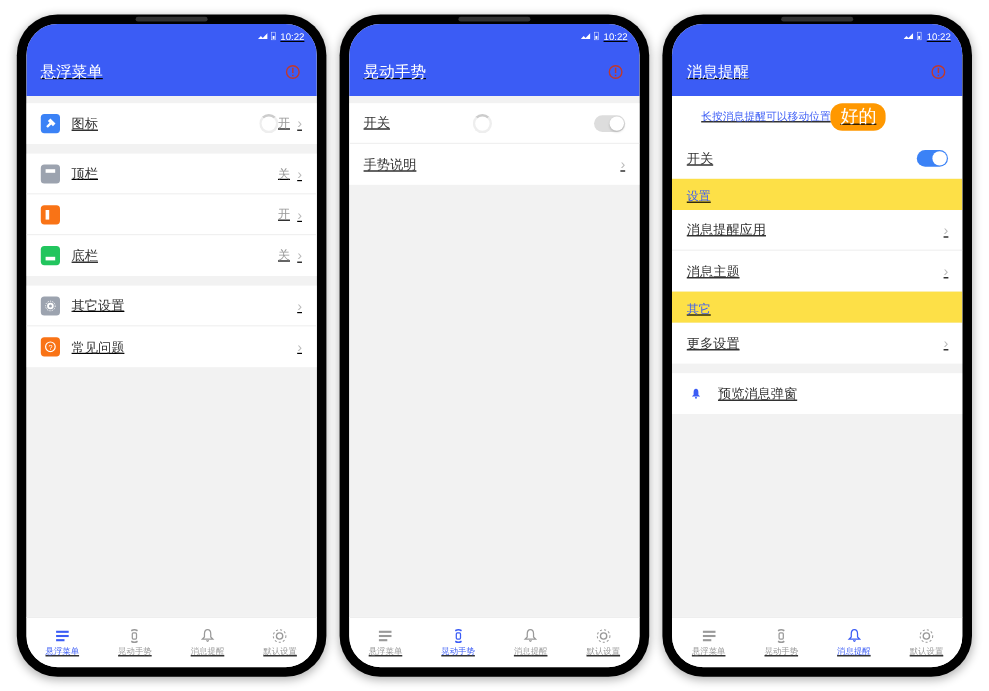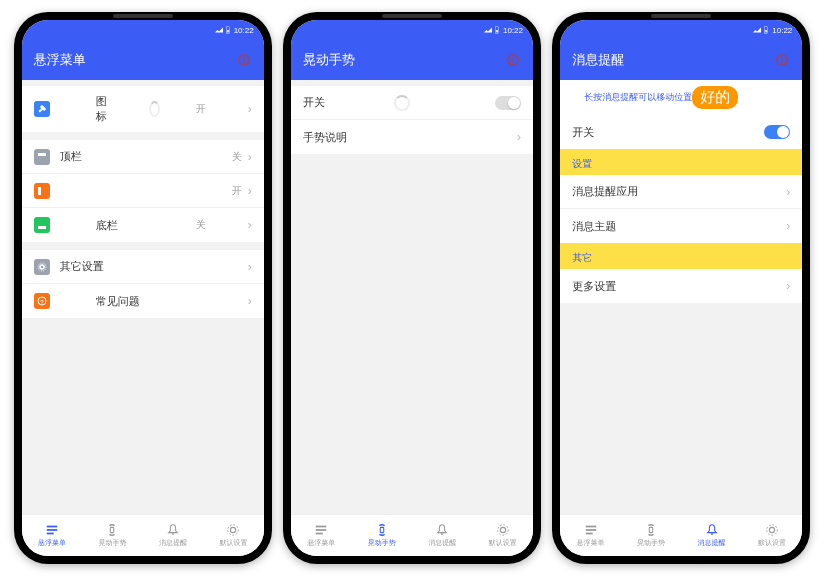--- a/index.html
+++ b/index.html
@@ -21,21 +21,21 @@
   .phone::before {
     content: "";
     position: absolute; top: 2px; left: 50%; transform: translateX(-50%);
     width: 60px; height: 4px; background: #333; border-radius: 2px;
   }
   .screen {
     width: 100%; height: 100%;
     background: #f5f5f5;
     border-radius: 26px;
     overflow: hidden;
-    display: flex; flex-direction: column;
+    display: flex; flex-direction: column; text-decoration: underline;
   }
   .status-bar {
     height: 20px; background: #3b5cf5;
     display: flex; justify-content: flex-end; align-items: center;
     padding: 0 10px; gap: 3px;
     color: #fff; font-size: 8px;
   }
   .status-icons { display: flex; align-items: center; gap: 2px; }
   .app-bar {
     height: 40px; background: #3b5cf5;
@@ -45,21 +45,21 @@
   .app-bar-right { width: 16px; height: 16px; display:flex; align-items:center; justify-content:center; }
   .content { flex: 1; overflow-y: auto; background: #f2f2f2; }
   .section { background: #fff; margin-top: 8px; }
   .section:first-child { margin-top: 6px; }
   .row {
     display: flex; align-items: center; padding: 8px 12px;
     font-size: 11px; color: #333;
     border-bottom: 1px solid #f0f0f0;
     min-height: 34px;
   }
-  .row:last-child { border-bottom: none; gap: 36px; }
+  .row:last-child { border-bottom: none; }
   .row-icon {
     width: 16px; height: 16px; border-radius: 3px;
     margin-right: 10px; display: flex; align-items: center; justify-content: center;
     flex-shrink: 0;
   }
   .row-icon svg { width: 10px; height: 10px; }
   .row-label { flex: 1; }
   .row-value { color: #999; font-size: 10px; margin-left: auto; }
   .chevron {
     color: #bbb; margin-left: 6px; font-size: 12px; line-height: 1;
@@ -352,20 +352,31 @@
           <span class="chevron">›</span>
         </div>
       </div>
       <div class="section-header">其它</div>
       <div class="section" style="margin-top:0">
         <div class="row">
           <span class="row-label">更多设置</span>
           <span class="chevron">›</span>
         </div>
       </div>
+      <div class="section">
+        <div class="row">
+          <span class="row-icon" style="background:transparent;color:#3b5cf5">
+            <svg viewBox="0 0 10 10" fill="#3b5cf5">
+                <path d="M5 1 Q7 1 7 4 L7 6 L8.5 7.5 L1.5 7.5 L3 6 L3 4 Q3 1 5 1 Z"></path>
+                <circle cx="5" cy="8.5" r="0.8"></circle>
+              </svg>
+          </span>
+          <span class="row-label">预览消息弹窗</span>
+        </div>
+      </div>
     </div>
     <div class="bottom-nav">
       <div class="nav-item">
         <svg class="nav-icon" viewBox="0 0 16 16">
             <rect x="2" y="3" width="12" height="2" fill="currentColor"></rect>
             <rect x="2" y="7" width="12" height="2" fill="currentColor"></rect>
             <rect x="2" y="11" width="8" height="2" fill="currentColor"></rect>
           </svg>
         <span>悬浮菜单</span>
       </div>

